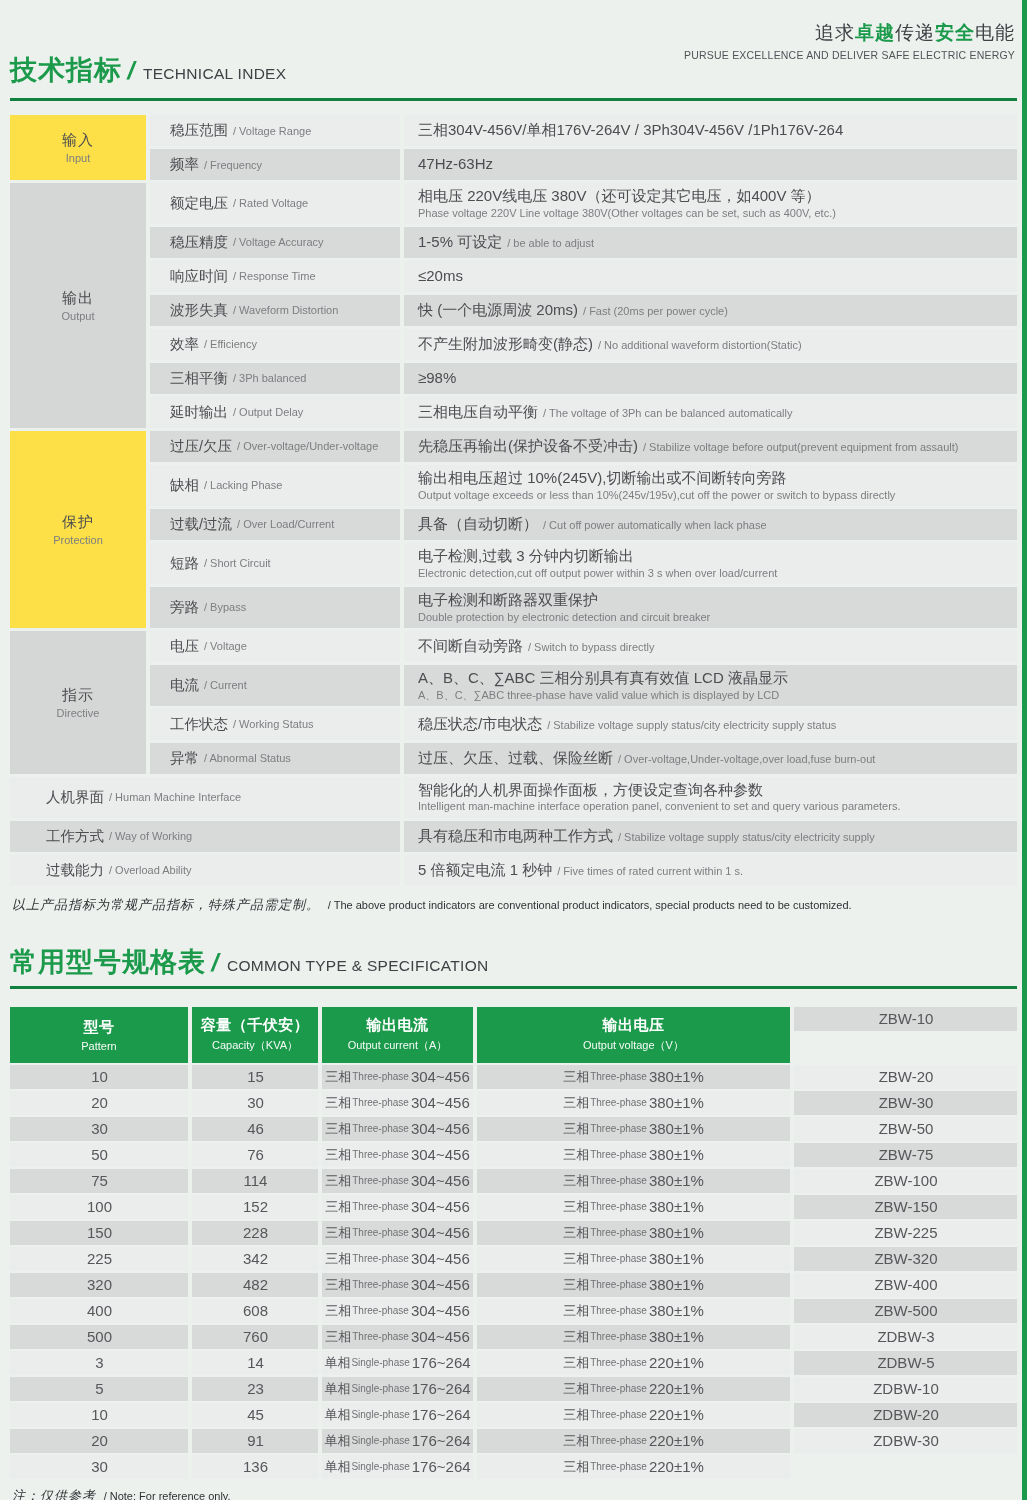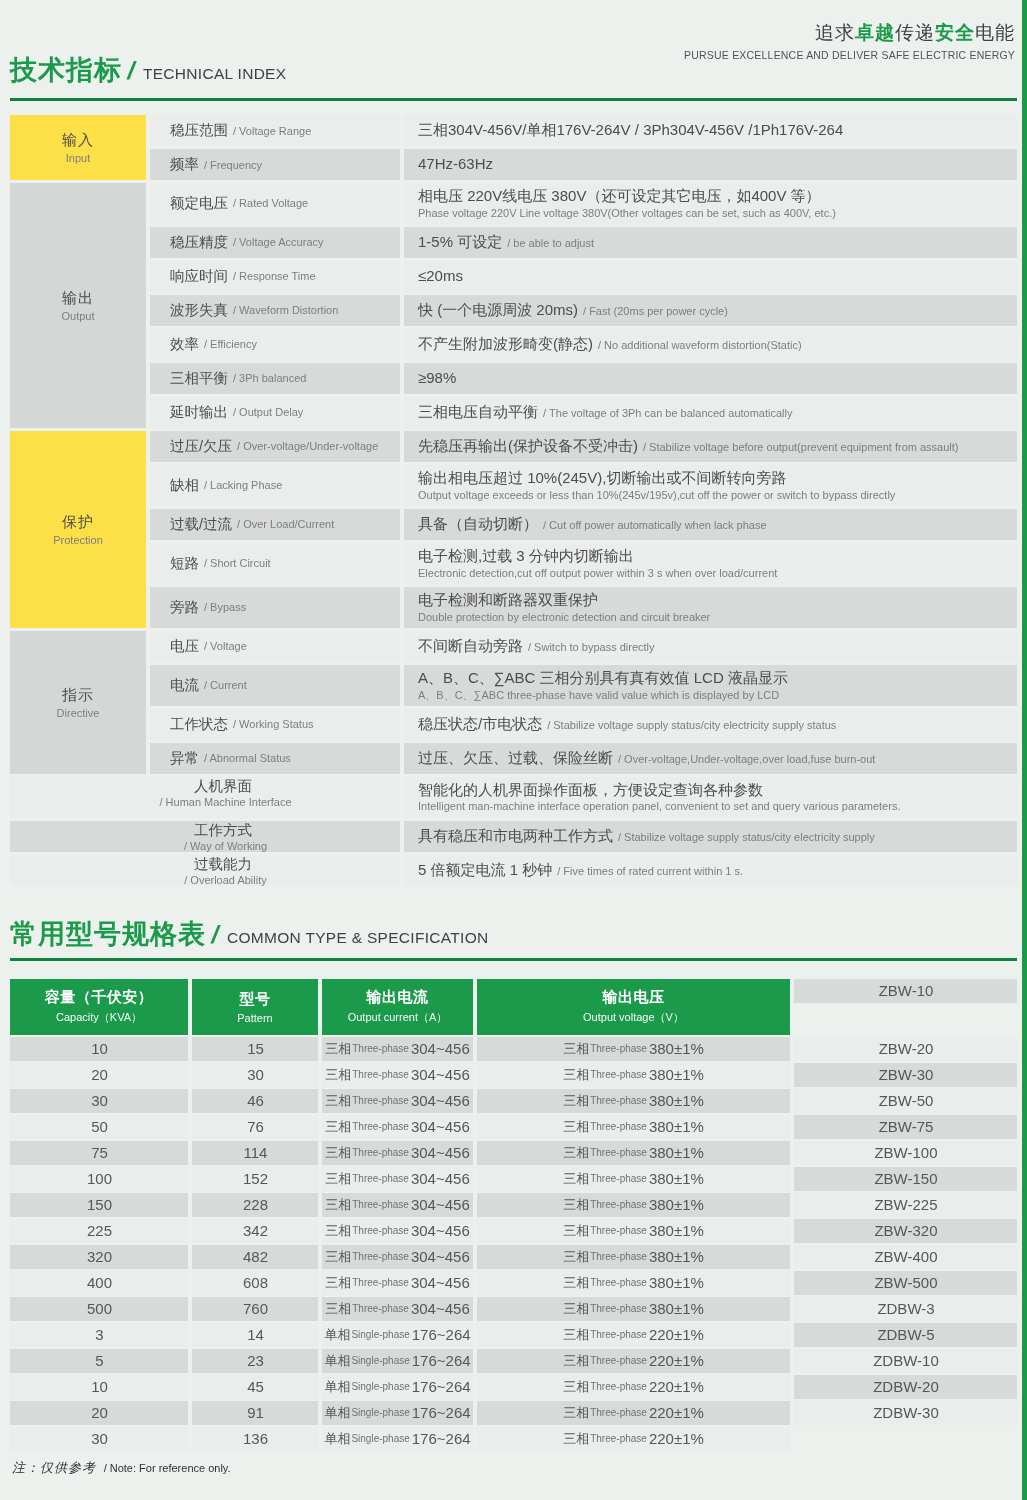--- a/index.html
+++ b/index.html
@@ -31,21 +31,21 @@
               grid-auto-rows:minmax(31px,auto);margin-top:14px;}
   .cell{box-sizing:border-box;}
   .light{background:#ebecec;}
   .dark{background:#d8d9d9;}
   .group{display:flex;flex-direction:column;align-items:center;justify-content:center;text-align:center;}
   .group.light{background:#fde047;}
   .group.dark{background:#d5d6d6;}
   .gcn{font-size:15px;color:#4b4d50;letter-spacing:1px;}
   .gen{font-size:11px;color:#7c7e81;margin-top:2px;}
   .lbl{display:flex;align-items:center;padding-left:20px;}
-  .lbl.merged{padding-left:36px;flex-direction:column;}
+  .lbl.merged{padding-left:36px;}
   .lcn{font-size:14.5px;color:#4b4d50;white-space:nowrap;}
   .len{font-size:11px;color:#7c7e81;margin-left:5px;white-space:nowrap;}
   .val{display:flex;flex-direction:column;justify-content:center;padding:4px 8px 4px 14px;}
   .vmain{font-size:15px;color:#4b4d50;line-height:1.25;}
   .ven{font-size:11px;color:#7c7e81;margin-left:5px;}
   .vsub{font-size:11px;color:#7c7e81;margin-top:1px;line-height:1.2;}
 
   .note-line{margin:10px 0 0 2px;font-size:13px;color:#303134;}
   .note-cn{font-family:"DejaVu Serif","Liberation Serif",serif;font-style:italic;letter-spacing:1px;}
   .note-en{font-family:"Liberation Sans","DejaVu Sans",sans-serif;font-size:11px;color:#303134;margin-left:4px;}
@@ -252,38 +252,42 @@
       </div>
       <div class="cell lbl light merged" style="grid-area: 21 / 1 / auto / 3;">
         <span class="lcn">过载能力</span>
         <span class="len"> / Overload Ability</span>
       </div>
       <div class="cell val light" style="grid-area: 21 / 3;">
         <div class="vmain"><span>5 倍额定电流 1 秒钟</span><span class="ven">/ Five times of rated current within 1 s.</span></div>
       </div>
     </div>
 
+  <div class="note-line">
+    <span class="note-cn">以上产品指标为常规产品指标，特殊产品需定制。</span>
+    <span class="note-en">/ The above product indicators are conventional product indicators, special products need to be customized.</span>
+  </div>
 
   <div class="sec2">
     <div class="sec-title">
       <span class="cn">常用型号规格表</span>
       <span class="slash">/</span>
       <span class="en">COMMON TYPE &amp; SPECIFICATION</span>
     </div>
     <div class="green-line"></div>
   </div>
 
   <div class="spec-table" id="specTable">
       <div class="sh">
+        <span class="hcn">型号</span>
+        <span class="hen">Pattern</span>
+      </div>
+      <div class="sh">
         <span class="hcn">容量（千伏安）</span>
         <span class="hen">Capacity（KVA）</span>
-      </div>
-      <div class="sh">
-        <span class="hcn">型号</span>
-        <span class="hen">Pattern</span>
       </div>
       <div class="sh">
         <span class="hcn">输出电流</span>
         <span class="hen">Output current（A）</span>
       </div>
       <div class="sh">
         <span class="hcn">输出电压</span>
         <span class="hen">Output voltage（V）</span>
       </div>
       <div class="sc r-dark">

